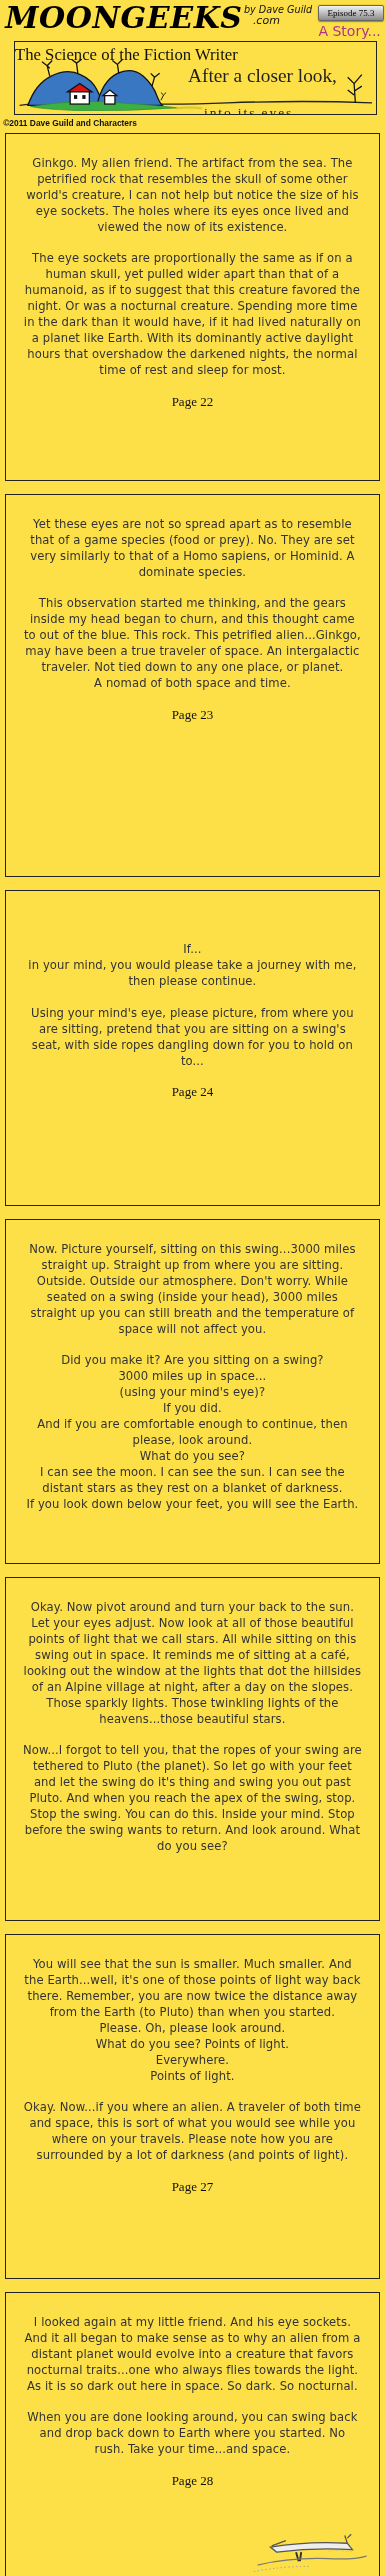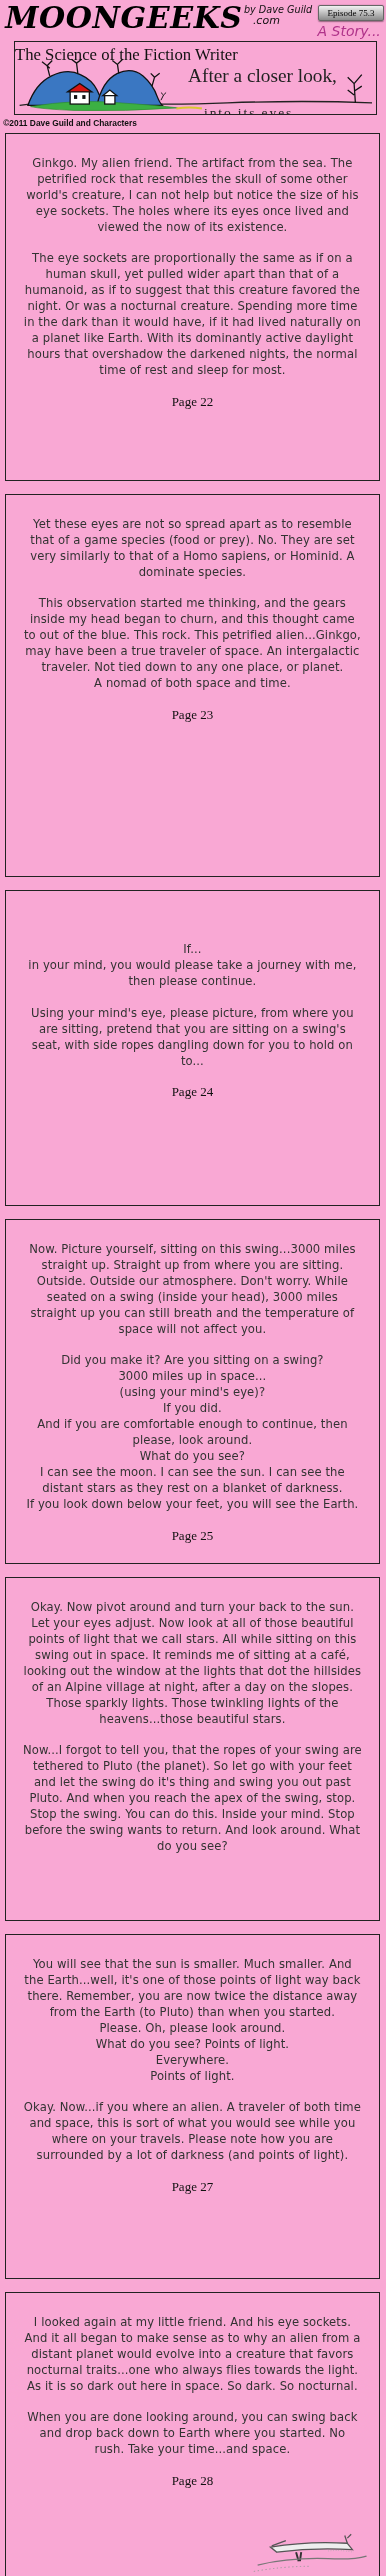--- a/index.html
+++ b/index.html
@@ -1,31 +1,31 @@
 <!DOCTYPE html>
 <html style="font-size:10.3px"><head>
 <meta charset="utf-8">
 <style>
   html,body{margin:0;padding:0;background:#fff;}
   body{width:386px;font-family:"DejaVu Sans",sans-serif;color:#222;}
-  .page{width:386px;height:2576px;position:relative;overflow:hidden;background:#f9a8d4;}
+  .page{width:386px;height:2576px;position:relative;overflow:hidden;background:#fde047;}
 
   
   .masthead{position:relative;height:40px;}
   .logo-row{position:absolute;left:5.2px;top:0;display:flex;align-items:flex-start;}
   .logo{font-family:"DejaVu Serif",serif;font-style:italic;font-weight:bold;
         font-size:30px;line-height:36px;letter-spacing:0.6px;color:#000;}
   .logo-side{margin-left:1.3px;margin-top:5.2px;font-family:"DejaVu Sans",sans-serif;}
   .byline{font-style:italic;font-size:9.7px;line-height:10.3px;color:#111;}
   .domain{font-style:italic;font-size:11px;line-height:11.6px;color:#111;margin-left:9px;}
   .episode-badge{position:absolute;right:1.9px;top:5.2px;width:59px;text-align:center;
         font-family:"Liberation Serif",serif;font-size:9px;padding:1.9px 2.6px;
         background:linear-gradient(#f2f2f2,#b9b9b9 55%,#8a8a8a);border:0.6px solid #666;
         border-radius:2px;box-shadow:0 0.6px 1.3px rgba(0,0,0,.4);color:#000;}
-  .story-label{position:absolute;right:5.2px;top:23px;font-style:italic;font-size:14px;margin-left:24px;}
+  .story-label{position:absolute;right:5.2px;top:23px;font-size:14px;margin-left:24px;}
 
   
   .title-box{position:relative;margin:1.3px 9px 0 14px;height:72px;border:1.3px solid #222;overflow:hidden;}
   .tb-title{margin-top:2.6px;text-align:left;font-family:"Liberation Serif",serif;font-size:16.7px;color:#111;}
   .tb-sub1{position:absolute;left:122px;top:23px;width:251px;text-align:center;
         font-family:"Liberation Serif",serif;font-size:19.3px;color:#222;}
   .tb-sub2{position:absolute;left:135px;top:63px;width:213px;text-align:center;
         font-family:"Liberation Serif",serif;font-size:13.5px;letter-spacing:1.9px;color:#222;}
   .tb-art{position:absolute;left:0;bottom:1.3px;}
 
@@ -129,21 +129,20 @@
       <p class="story-par">Now. Picture yourself, sitting on this swing...3000 miles straight up. Straight up from where you are sitting. Outside. Outside our atmosphere. Don't worry. While seated on a swing (inside your head), 3000 miles straight up you can still breath and the temperature of space will not affect you.</p>
       <p class="story-par">Did you make it? Are you sitting on a swing?
 3000 miles up in space...
 (using your mind's eye)?
 If you did.
 And if you are comfortable enough to continue, then please, look around.
 What do you see?
 I can see the moon. I can see the sun. I can see the distant stars as they rest on a blanket of darkness.
 If you look down below your feet, you will see the Earth.</p>
     </div>
-    <div class="page-label">Page 25</div>
   </div>
 
   <div class="panel h534">
     <div class="panel-text">
       <p class="story-par">Okay. Now pivot around and turn your back to the sun. Let your eyes adjust. Now look at all of those beautiful points of light that we call stars. All while sitting on this swing out in space. It reminds me of sitting at a café, looking out the window at the lights that dot the hillsides of an Alpine village at night, after a day on the slopes. Those sparkly lights. Those twinkling lights of the heavens...those beautiful stars.</p>
       <p class="story-par">Now...I forgot to tell you, that the ropes of your swing are tethered to Pluto (the planet). So let go with your feet and let the swing do it's thing and swing you out past Pluto. And when you reach the apex of the swing, stop. Stop the swing. You can do this. Inside your mind. Stop before the swing wants to return. And look around. What do you see?</p>
     </div>
   </div>
 
   <div class="panel h536">

